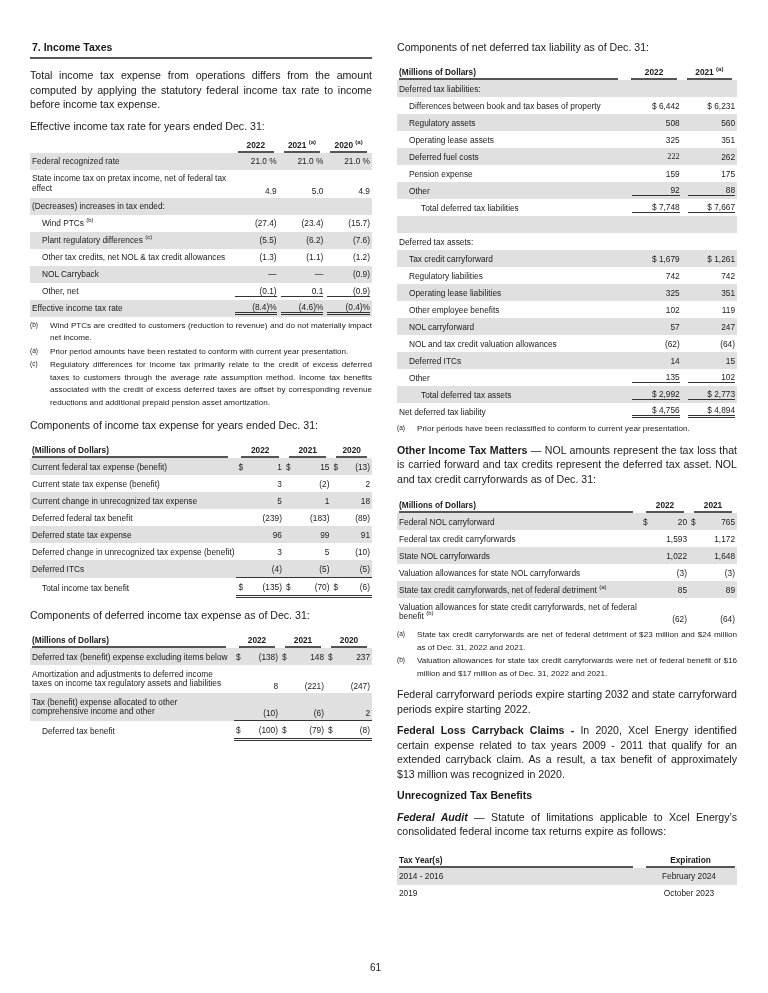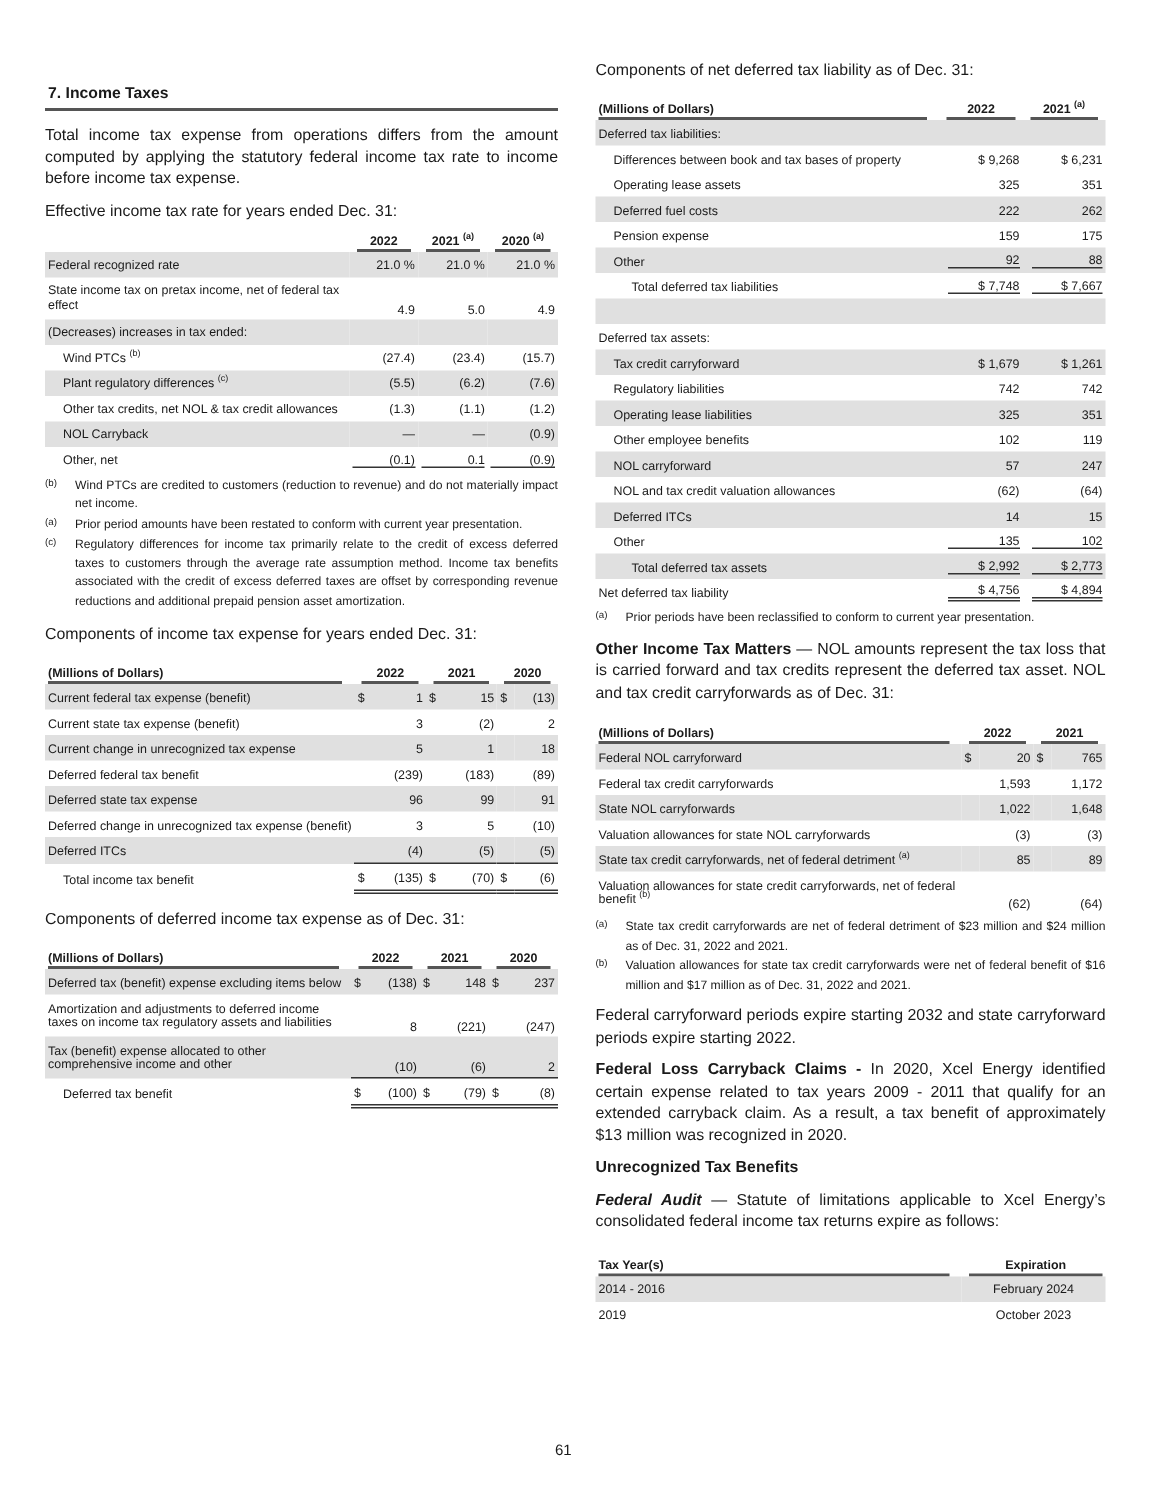--- a/index.html
+++ b/index.html
@@ -1,19 +1,19 @@
 <!DOCTYPE html>
 <html><head>
 <meta charset="utf-8">
 <style>
   html, body { margin:0; padding:0; background:#ffffff; }
   body { width:768px; height:993px; position:relative; overflow:hidden;
          font-family:"Liberation Sans", sans-serif; color:#1a1a1a; }
   .col { position:absolute; }
-  #left { left:30px; top:53px; width:342px; }
+  #left { left:30px; top:38px; width:342px; }
   #right { left:397px; top:40px; width:340px; }
 
   .sec-title { font-weight:bold; font-size:10.5px; padding:3px 0 4px 2px; border-bottom:2px solid #555; margin-bottom:9px; }
   p.body { font-size:10.6px; line-height:14.5px; margin:0 0 7px 0; text-align:justify; }
   p.body b { font-weight:bold; }
   p.caption { font-size:10.6px; line-height:14px; margin:0 0 4px 0; }
 
   table.fin { width:100%; border-collapse:separate; border-spacing:0; font-size:8.3px; }
   table.fin td, table.fin th { padding:0 2px; height:17px; vertical-align:middle; white-space:nowrap; }
   table.fin th { font-weight:bold; text-align:center; height:16px; vertical-align:bottom; }
@@ -107,20 +107,32 @@
       <td class="num">
             <div class="ul1">(0.1)</div>
           </td>
       <td class="num">
             <div class="ul1">0.1</div>
           </td>
       <td class="num">
             <div class="ul1">(0.9)</div>
           </td>
     </tr>
+    <tr class="sh">
+      <td>Effective income tax rate</td>
+      <td class="num">
+            <div class="ul2">(8.4)%</div>
+          </td>
+      <td class="num">
+            <div class="ul2">(4.6)%</div>
+          </td>
+      <td class="num">
+            <div class="ul2">(0.4)%</div>
+          </td>
+    </tr>
   </tbody>
     </table>
   <div style="height:3px"></div>
   <div class="fn">
       <span class="mk">(b)</span>
       <span class="tx">Wind PTCs are credited to customers (reduction to revenue) and do not materially impact net income.</span>
     </div>
   <div class="fn">
       <span class="mk">(a)</span>
       <span class="tx">Prior period amounts have been restated to conform with current year presentation.</span>
@@ -310,39 +322,48 @@
           <td class="num">
             <div style="margin-left: 4px;"></div>
           </td>
           <td class="num">
             <div style="margin-left: 4px;"></div>
           </td>
         </tr>
         <tr>
           <td class="l1">Differences between book and tax bases of property</td>
           <td class="num">
-            <div style="margin-left: 4px;">$ 9,268</div>
+            <div style="margin-left: 4px;">$ 6,442</div>
           </td>
           <td class="num">
             <div style="margin-left: 4px;">$  6,231</div>
           </td>
         </tr>
+        <tr class="sh">
+          <td class="l1">Regulatory assets</td>
+          <td class="num">
+            <div style="margin-left: 4px;">508</div>
+          </td>
+          <td class="num">
+            <div style="margin-left: 4px;">560</div>
+          </td>
+        </tr>
         <tr>
           <td class="l1">Operating lease assets</td>
           <td class="num">
             <div style="margin-left: 4px;">325</div>
           </td>
           <td class="num">
             <div style="margin-left: 4px;">351</div>
           </td>
         </tr>
         <tr class="sh">
           <td class="l1">Deferred fuel costs</td>
           <td class="num">
-            <div style="margin-left: 4px;">222</div>
+            <div style="margin-left: 4px; font-family: Liberation Serif, serif;">222</div>
           </td>
           <td class="num">
             <div style="margin-left: 4px;">262</div>
           </td>
         </tr>
         <tr>
           <td class="l1">Pension expense</td>
           <td class="num">
             <div style="margin-left: 4px;">159</div>
           </td>

